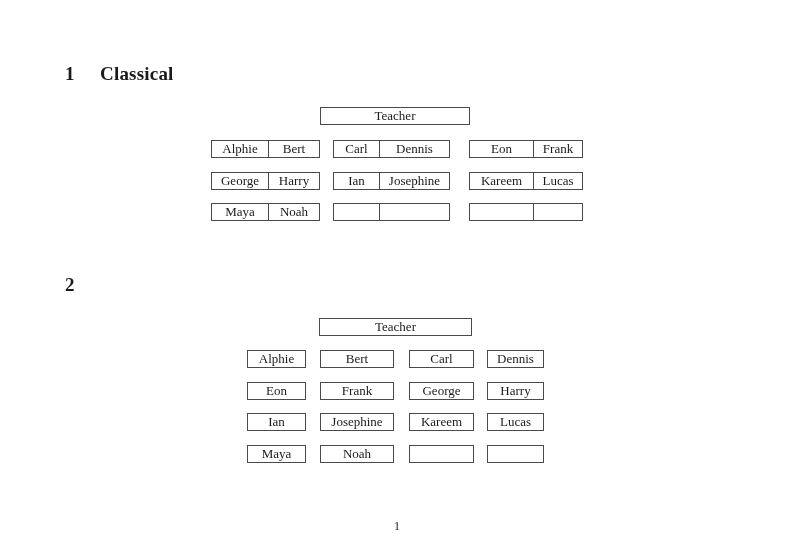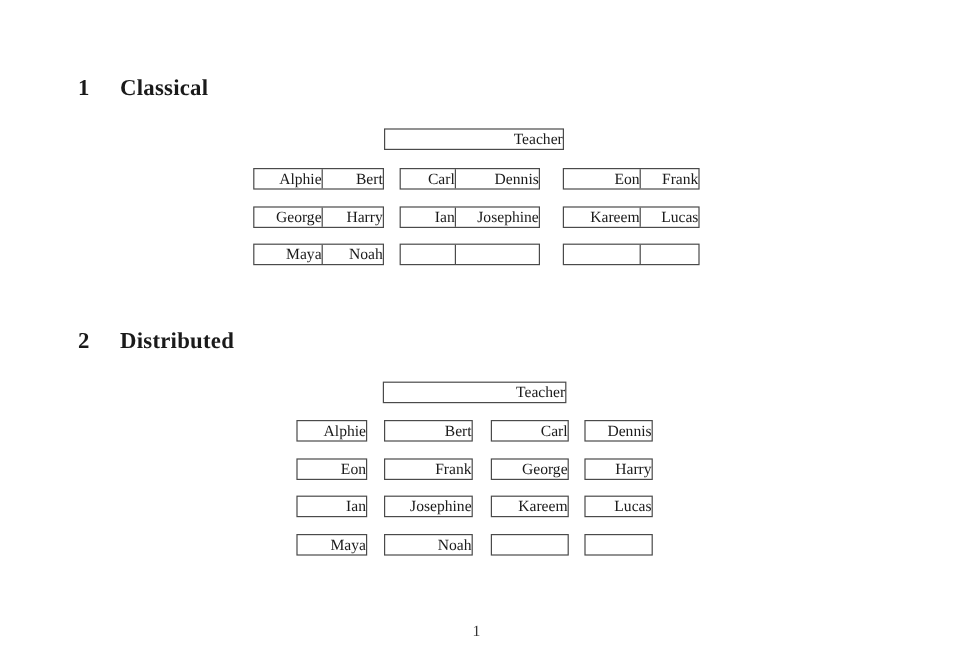--- a/index.html
+++ b/index.html
@@ -22,21 +22,21 @@
   }
   .section-heading .sec-num { width: 35px; display: inline-block; }
   #heading-classical { top: 63px; }
   #heading-distributed { top: 274px; }
 
   .box {
     border: 1px solid #4a4a4a;
     height: 18px;
     font-size: 13px;
     line-height: 16px;
-    text-align: right;
+    text-align: center;
     background: #ffffff;
     color: #1a1a1a;
   }
 
   
   #classical-teacher { position: absolute; left: 320px; top: 107px; width: 150px; }
   #classical-desks { position: absolute; left: 211px; top: 140px; }
   .desk-row { display: flex; margin-bottom: 13.5px; }
   .desk { display: flex; }
   .desk .cell-l { display: block; border-right: 1px solid #4a4a4a; height: 100%; }
@@ -118,21 +118,20 @@
     </div>
     <div class="box desk desk-c3">
       <span class="cell-l"></span>
       <span class="cell-r"></span>
     </div>
   </div>
 </div>
 
 <div class="section-heading" id="heading-distributed">
   <span class="sec-num">2</span>
-  <span class="sec-title">Distributed</span>
 </div>
 
 <div class="box" id="distributed-teacher">Teacher</div>
 
 <div id="distributed-seats">
   <div class="seat-row seat-row-1">
     <div class="box seat-c1">Alphie</div>
     <div class="box seat-c2">Bert</div>
     <div class="box seat-c3">Carl</div>
     <div class="box seat-c4">Dennis</div>

